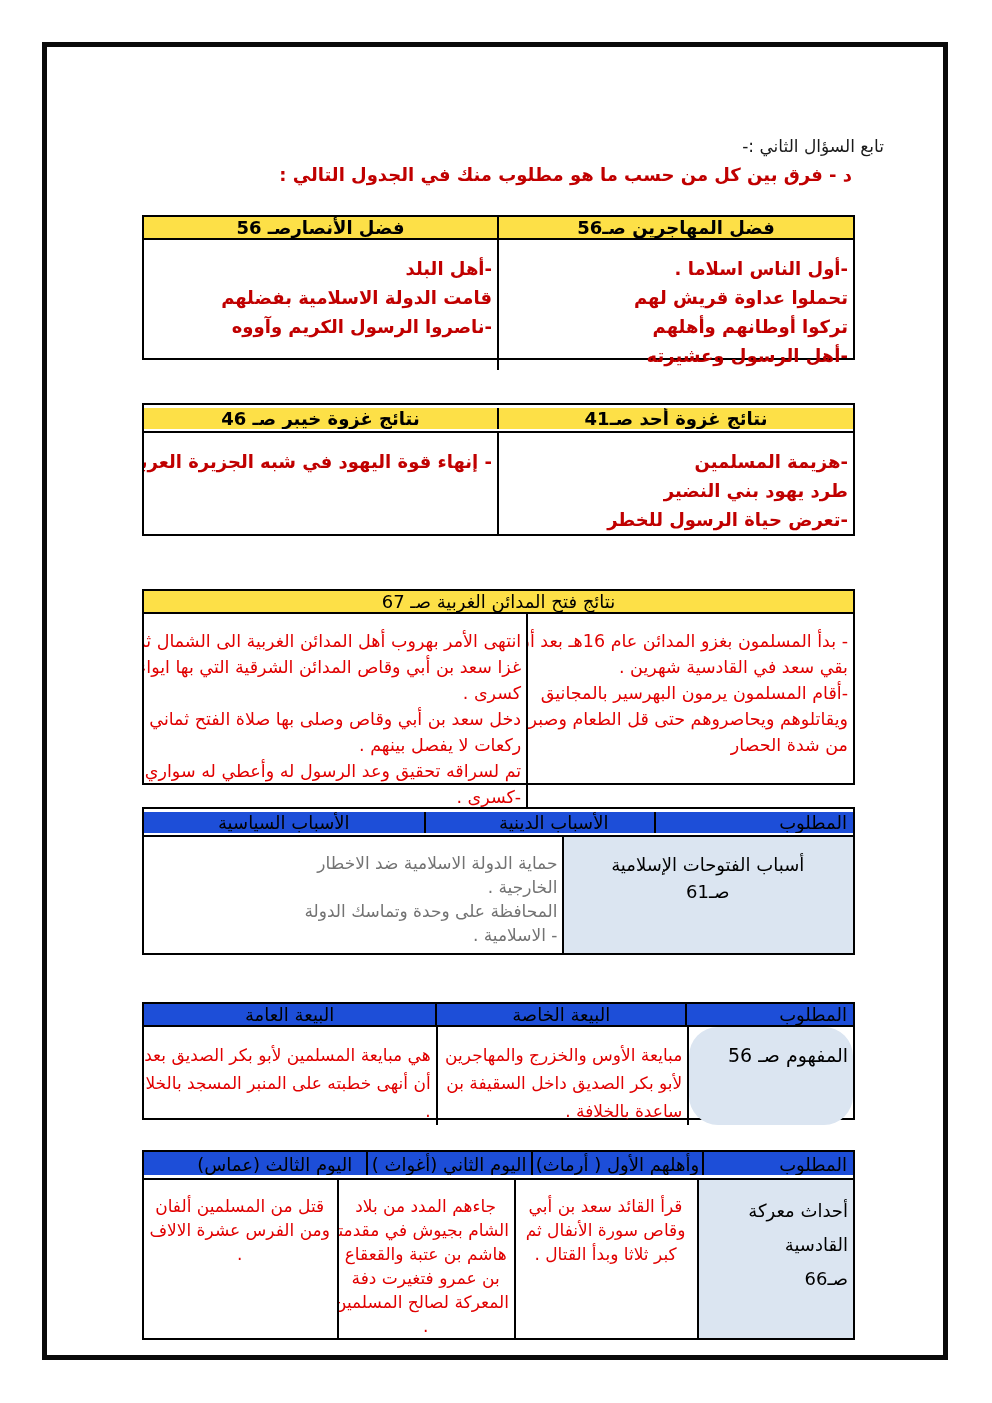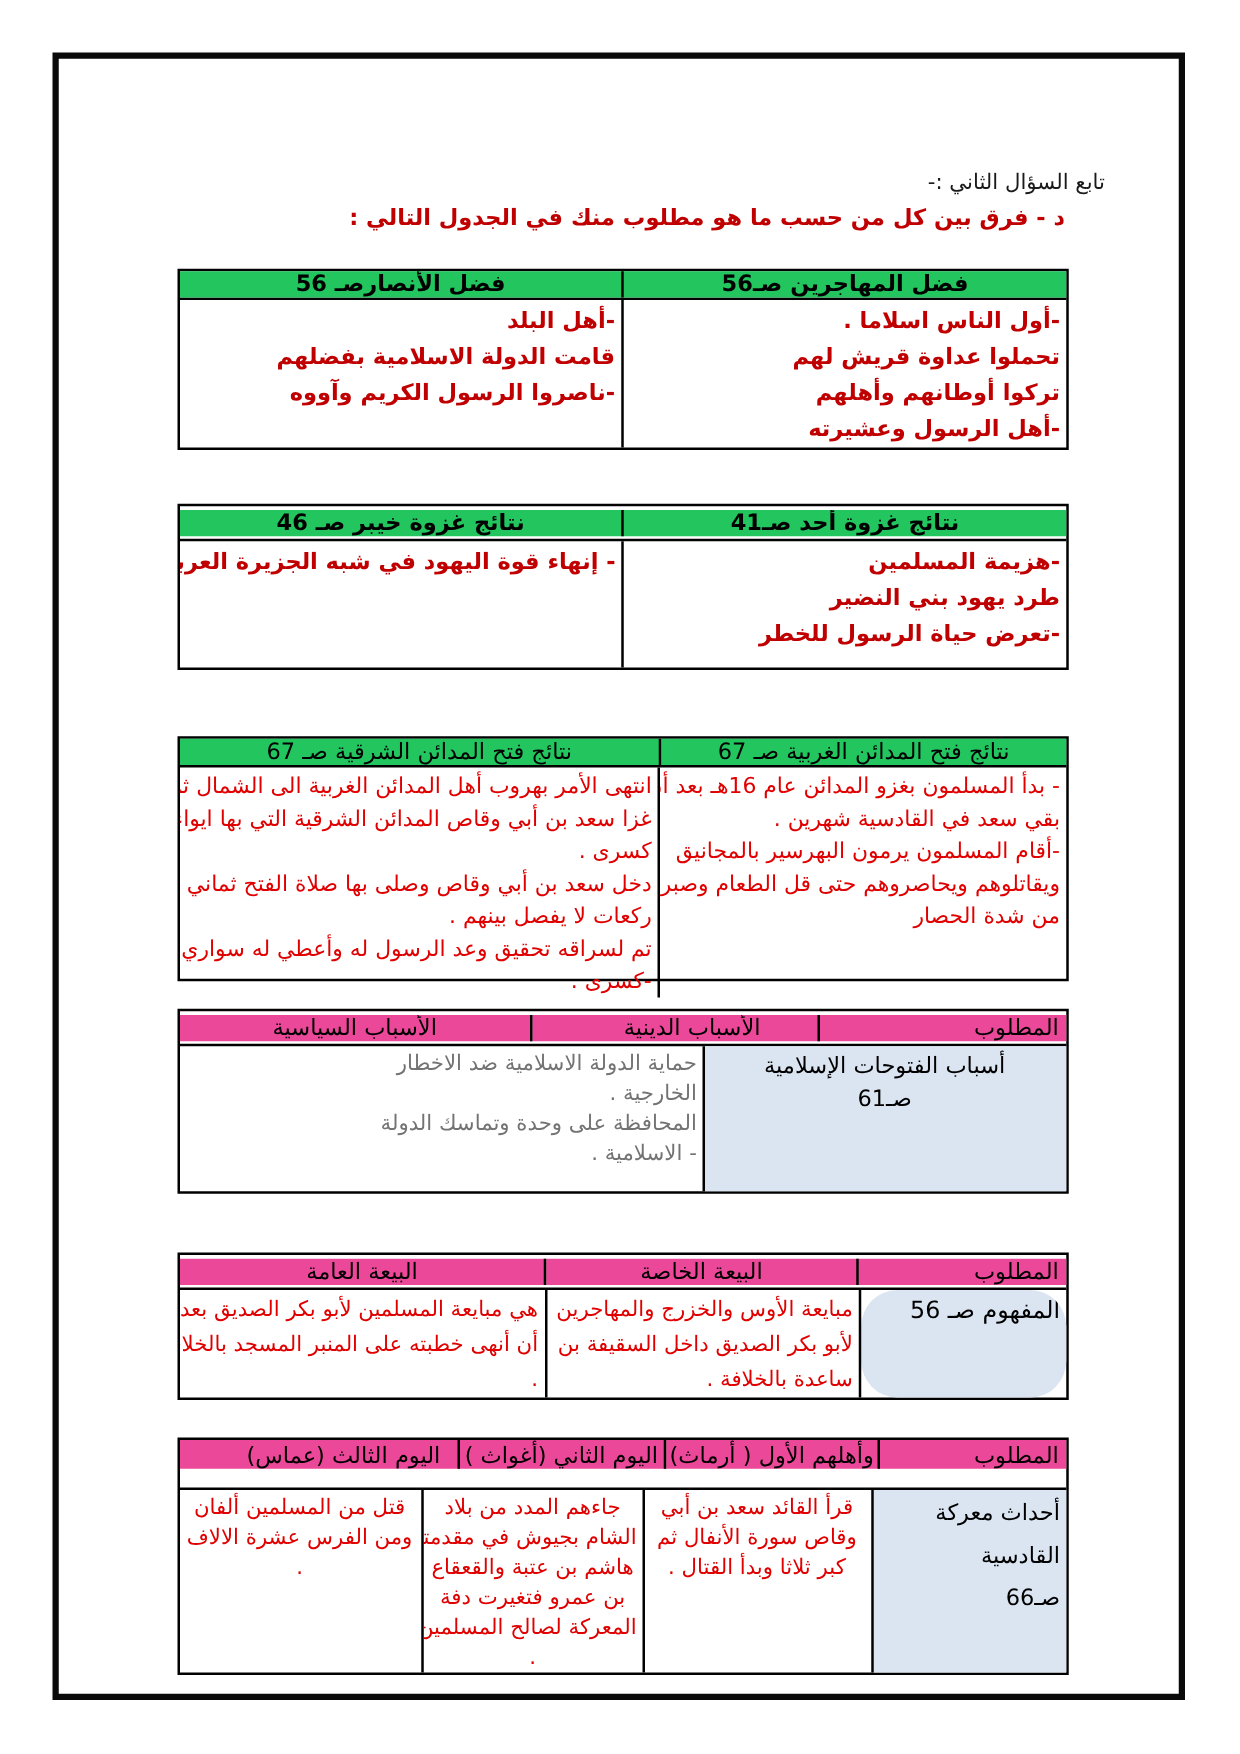--- a/index.html
+++ b/index.html
@@ -25,24 +25,24 @@
     border:2px solid #000;background:#fff;display:flex;flex-direction:column;
   }
   .trow{display:flex;direction:rtl;}
   .trow > * { box-sizing:border-box; min-width:0; flex-basis:0; }
   .trow > * + * { border-right:2px solid #000; }
   .thead{border-bottom:2px solid #000;align-items:center;}
   .thead-top{align-items:flex-start;}
   .thead-top .hcell{padding-top:2px;}
   .hcell{ text-align:center; font-size:18px; color:#000; overflow:hidden; white-space:nowrap;}
   .h-right{text-align:right;padding-right:6px;}
-  .blue .hcell{background:#22c55e;}
-  .pale .hcell{background:#ec4899;}
+  .blue .hcell{background:#fde047;}
+  .pale .hcell{background:#1d4ed8;}
   .tbody{flex:1;}
-  .cell{padding:2px 5px 0 3px;text-align:right;overflow:hidden;}
+  .cell{padding:14px 5px 0 3px;text-align:right;overflow:hidden;}
   .c-center{text-align:center;}
   .shaded{background:#dbe5f1;color:#000 !important;}
   .shaded .ln{color:#000;}
   .ln{white-space:nowrap;}
   
   .t1 .hcell,.t2 .hcell{font-weight:700;}
   .t1 .cell,.t2 .cell{font-weight:700;font-size:18px;line-height:29px;color:#c00000;}
   .t3 .cell{font-size:17.5px;line-height:26px;color:#e00000;}
   .t4 .cell{font-size:17px;line-height:24px;color:#737373;}
   .t5 .cell{font-size:17px;line-height:28px;color:#e00000;}
@@ -92,21 +92,20 @@
     </div>
     <div class="cell" style="flex-grow:356;">
       <div class="ln">- إنهاء قوة اليهود في شبه الجزيرة العربية .</div>
     </div>
   </div>
 </div>
 
 <div class="doc-table t3 blue" style="top:589px;height:196px;">
   <div class="trow thead" style="height:29px;">
     <div class="hcell" style="flex-grow:326;">نتائج فتح المدائن الغربية  صـ 67</div>
-    <div class="hcell" style="flex-grow:385;">نتائج فتح المدائن الشرقية صـ 67</div>
   </div>
   <div class="trow tbody">
     <div class="cell" style="flex-grow:326;">
       <div class="ln">- بدأ المسلمون بغزو المدائن عام 16هـ بعد أن</div>
       <div class="ln">بقي سعد في القادسية شهرين .</div>
       <div class="ln">-أقام المسلمون يرمون البهرسير بالمجانيق</div>
       <div class="ln">ويقاتلوهم ويحاصروهم حتى قل الطعام وصبروا</div>
       <div class="ln">من شدة الحصار</div>
     </div>
     <div class="cell" style="flex-grow:385;">

